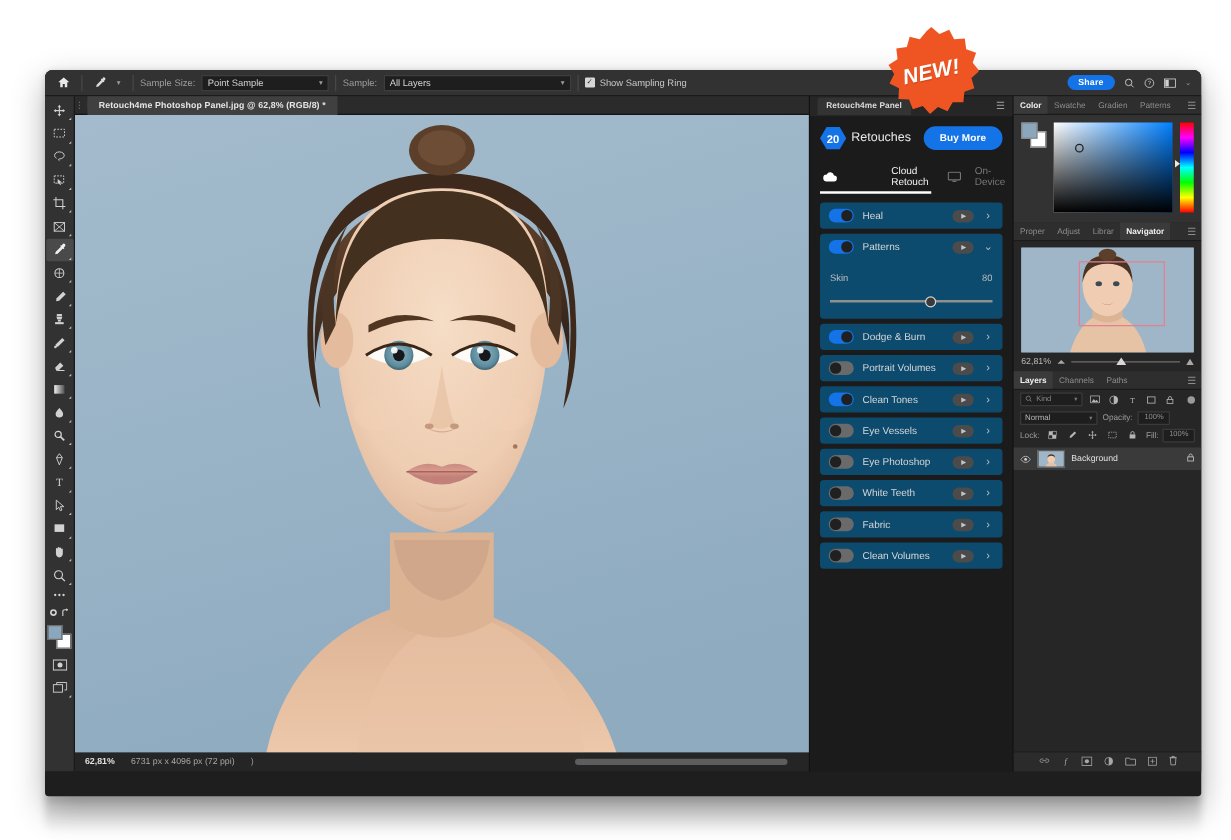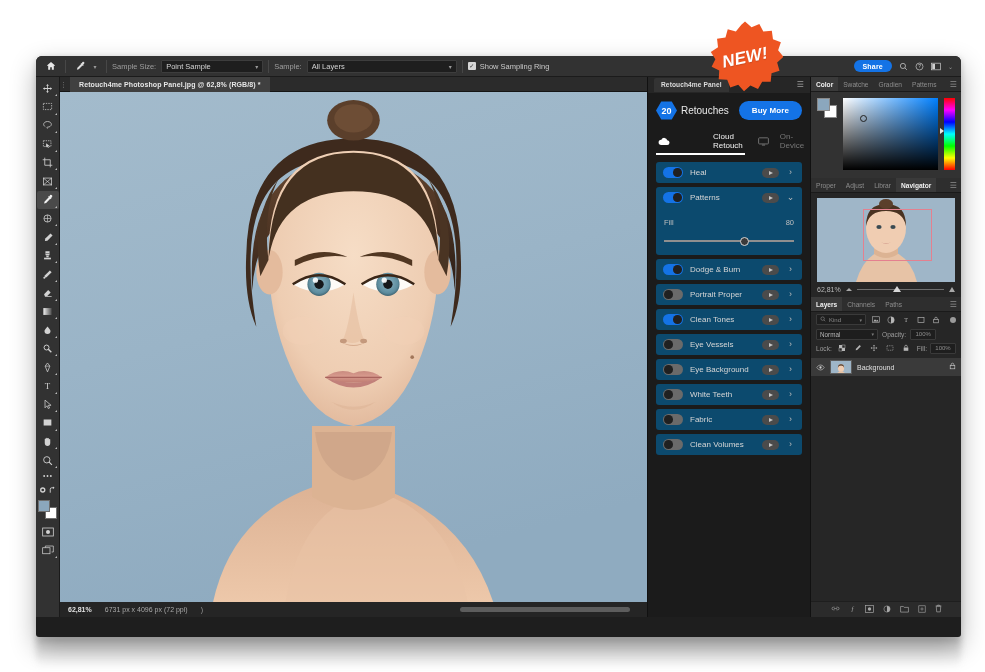--- a/index.html
+++ b/index.html
@@ -691,21 +691,21 @@
           <div class="feat expanded">
             <span class="tgl on">
                 <span class="knob"></span>
               </span>
             <span class="feat-name">Patterns</span>
             <span class="playbtn">
                 <span class="tri"></span>
               </span>
             <span class="chev">⌄</span>
             <div class="blendrow">
-              <span>Fill</span>
+              <span>Skin</span>
               <span>80</span>
             </div>
             <div class="slider">
               <span class="track"></span>
               <span class="knob"></span>
             </div>
           </div>
 
           <div class="feat">
             <span class="tgl on">
@@ -715,21 +715,21 @@
             <span class="playbtn">
                 <span class="tri"></span>
               </span>
             <span class="chev">›</span>
           </div>
 
           <div class="feat">
             <span class="tgl off">
                 <span class="knob"></span>
               </span>
-            <span class="feat-name">Portrait Proper</span>
+            <span class="feat-name">Portrait Volumes</span>
             <span class="playbtn">
                 <span class="tri"></span>
               </span>
             <span class="chev">›</span>
           </div>
 
           <div class="feat">
             <span class="tgl on">
                 <span class="knob"></span>
               </span>
@@ -748,21 +748,21 @@
             <span class="playbtn">
                 <span class="tri"></span>
               </span>
             <span class="chev">›</span>
           </div>
 
           <div class="feat">
             <span class="tgl off">
                 <span class="knob"></span>
               </span>
-            <span class="feat-name">Eye Background</span>
+            <span class="feat-name">Eye Photoshop</span>
             <span class="playbtn">
                 <span class="tri"></span>
               </span>
             <span class="chev">›</span>
           </div>
 
           <div class="feat">
             <span class="tgl off">
                 <span class="knob"></span>
               </span>

